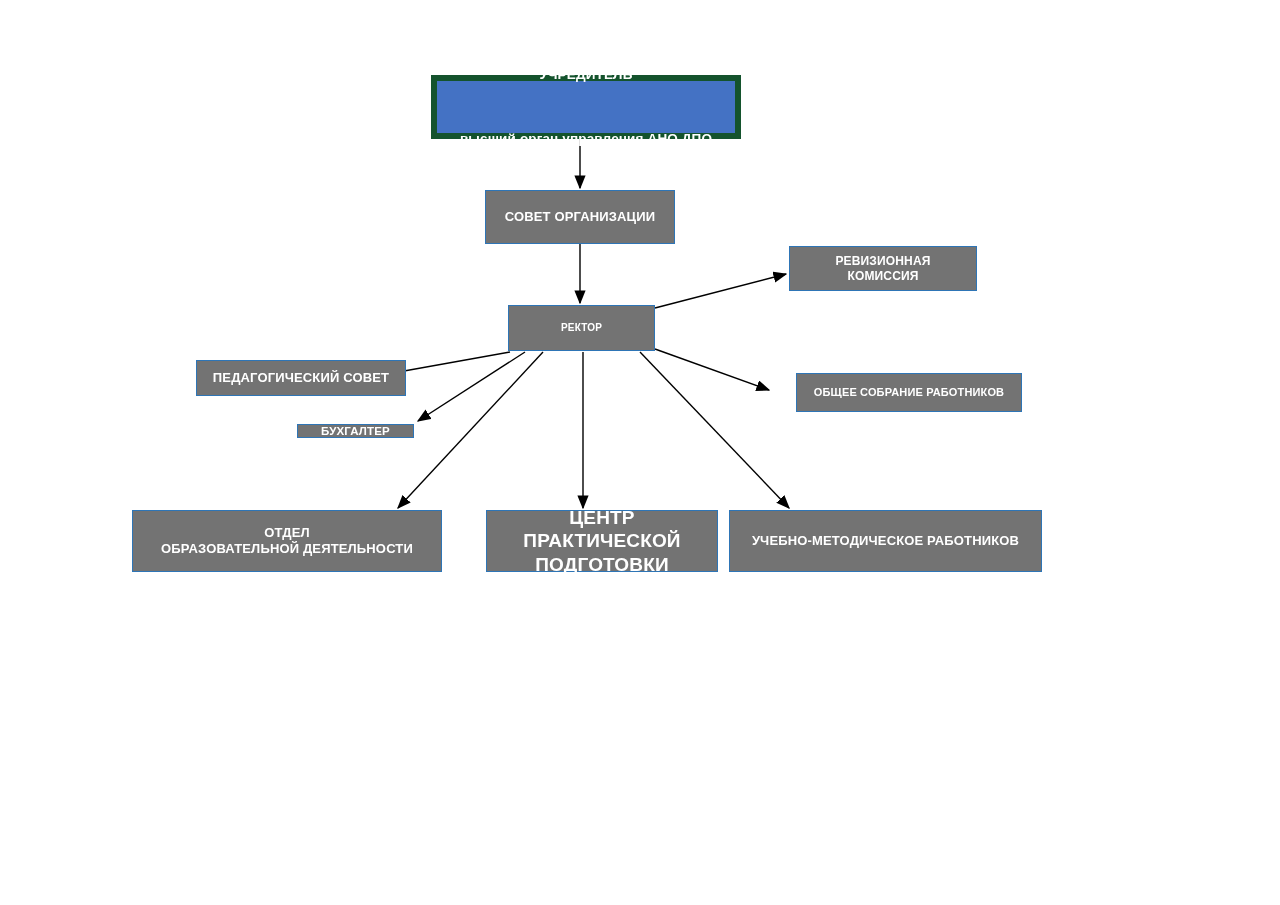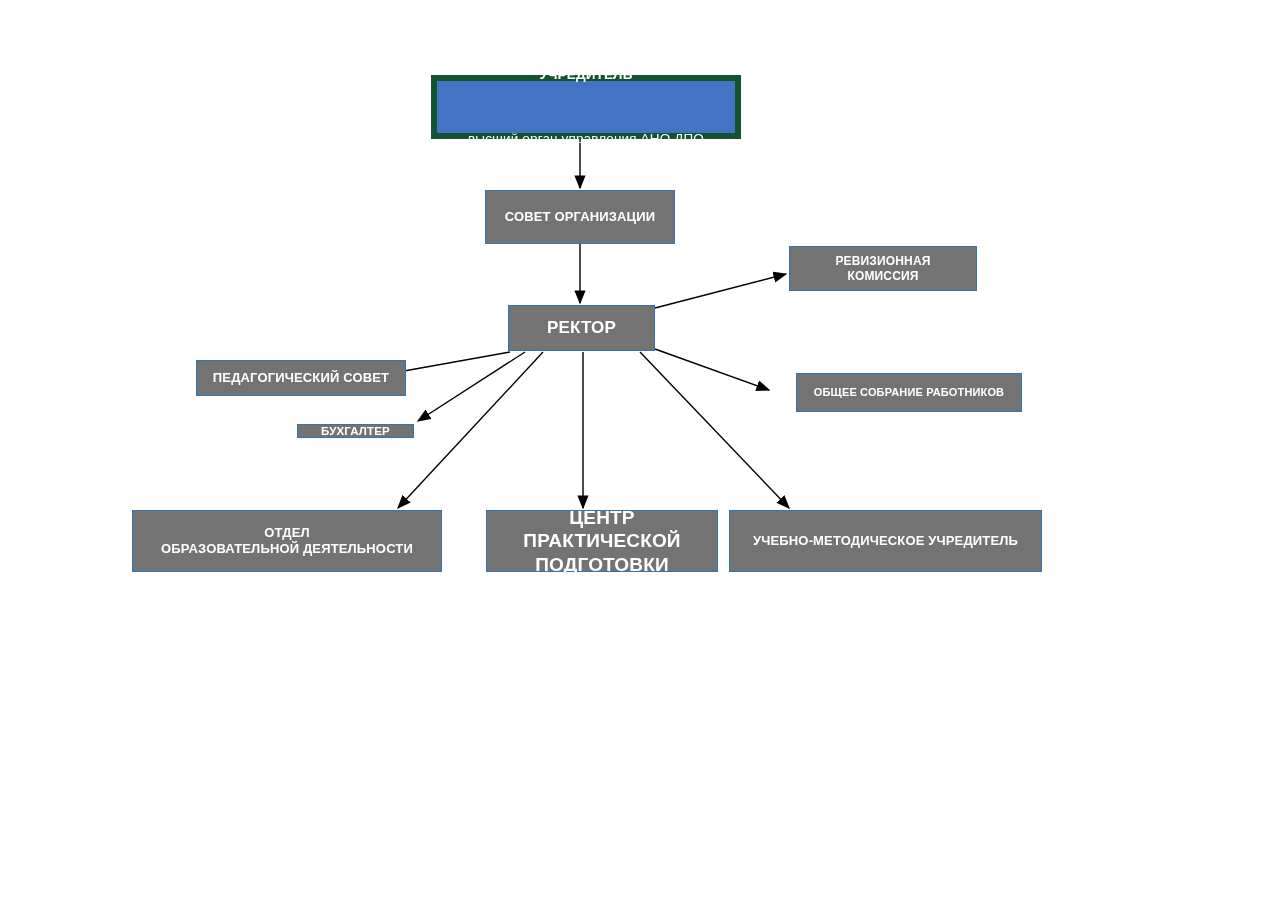--- a/index.html
+++ b/index.html
@@ -75,27 +75,27 @@
         <line x1="543" y1="352" x2="398" y2="508" stroke="#000000" stroke-width="1.4" marker-end="url(#arrowhead)"></line>
         <line x1="583" y1="352" x2="583" y2="508" stroke="#000000" stroke-width="1.4" marker-end="url(#arrowhead)"></line>
         <line x1="640" y1="352" x2="789" y2="508" stroke="#000000" stroke-width="1.4" marker-end="url(#arrowhead)"></line>
       </g>
   </svg>
 
   <div id="nodes-group">
       <div class="node fill-dark weight-bold" style="left: 431px; top: 75px; width: 310px; height: 64px; font-size: 13.5px;">
         <div>
           <span class="node-label">УЧРЕДИТЕЛЬ</span>
-          <span class="node-label" style="font-weight: normal; margin-top: 48px;">высший орган управления АНО ДПО</span>
+          <span class="node-label" style="font-weight: bold; margin-top: 48px;">высший орган управления АНО ДПО</span>
         </div>
       </div>
       <div class="node fill-light weight-bold" style="left: 485px; top: 190px; width: 190px; height: 54px; font-size: 13px;">
         <span class="node-label">СОВЕТ ОРГАНИЗАЦИИ</span>
       </div>
-      <div class="node fill-light weight-bold" style="left: 508px; top: 305px; width: 147px; height: 46px; font-size: 17px;">
+      <div class="node fill-light weight-bold" style="left: 508px; top: 305px; width: 147px; height: 46px; font-size: 10px;">
         <span class="node-label">РЕКТОР</span>
       </div>
       <div class="node fill-light weight-bold" style="left: 789px; top: 246px; width: 188px; height: 45px; font-size: 12px;">
         <span class="node-label">РЕВИЗИОННАЯ
 КОМИССИЯ</span>
       </div>
       <div class="node fill-light weight-bold" style="left: 152px; top: 360px; width: 210px; height: 36px; font-size: 13px; margin-left: 44px;">
         <span class="node-label">ПЕДАГОГИЧЕСКИЙ СОВЕТ</span>
       </div>
       <div class="node fill-light weight-bold" style="left: 297px; top: 424px; width: 117px; height: 14px; font-size: 11.5px;">
@@ -106,17 +106,17 @@
       </div>
       <div class="node fill-light weight-bold" style="left: 132px; top: 510px; width: 310px; height: 62px; font-size: 13px;">
         <span class="node-label">ОТДЕЛ
 ОБРАЗОВАТЕЛЬНОЙ ДЕЯТЕЛЬНОСТИ</span>
       </div>
       <div class="node fill-light weight-bold" style="left: 486px; top: 510px; width: 232px; height: 62px; font-size: 19px;">
         <span class="node-label">ЦЕНТР ПРАКТИЧЕСКОЙ
 ПОДГОТОВКИ</span>
       </div>
       <div class="node fill-light weight-bold" style="left: 729px; top: 510px; width: 313px; height: 62px; font-size: 13px;">
-        <span class="node-label">УЧЕБНО-МЕТОДИЧЕСКОЕ УЧРЕДИТЕЛЬ</span>
+        <span class="node-label">УЧЕБНО-МЕТОДИЧЕСКОЕ РАБОТНИКОВ</span>
       </div>
     </div>
 
 </div>
 
 </body></html>

